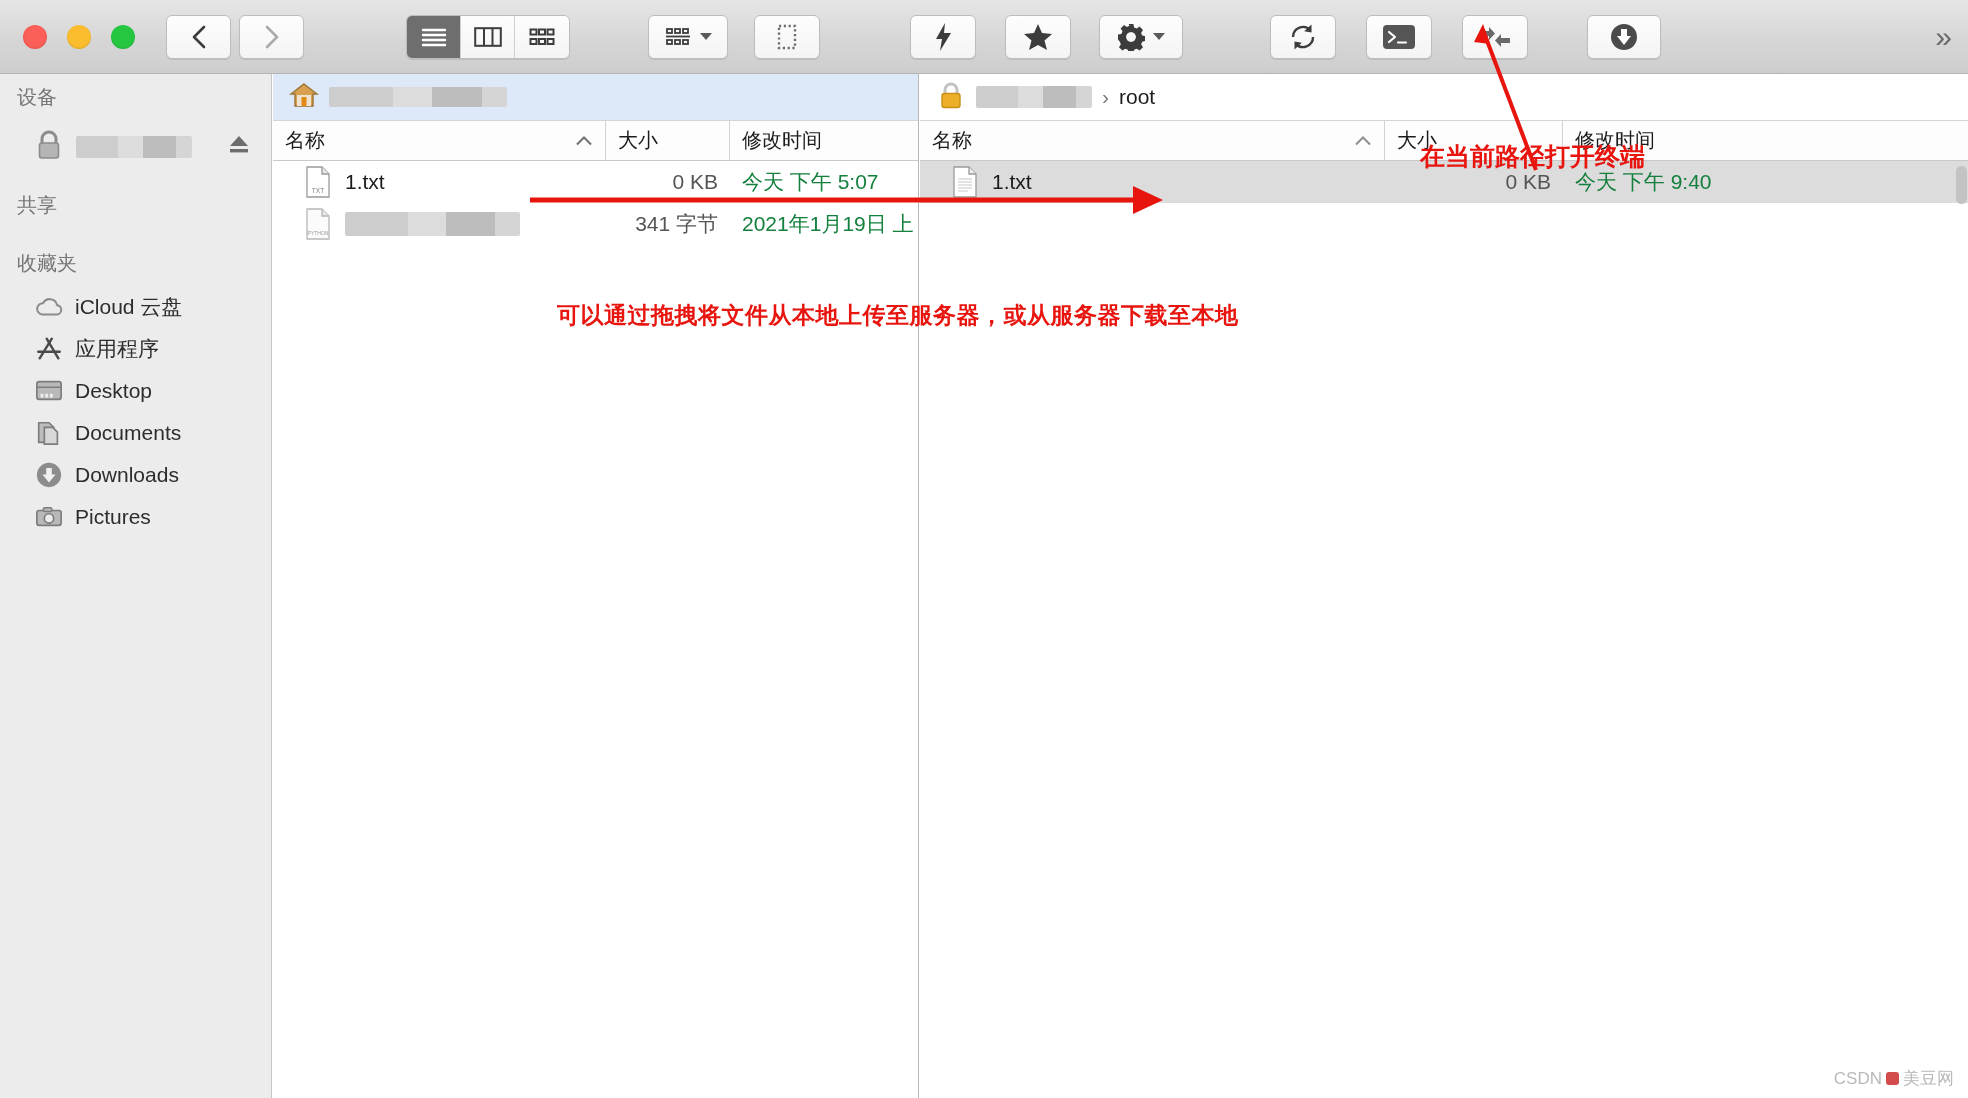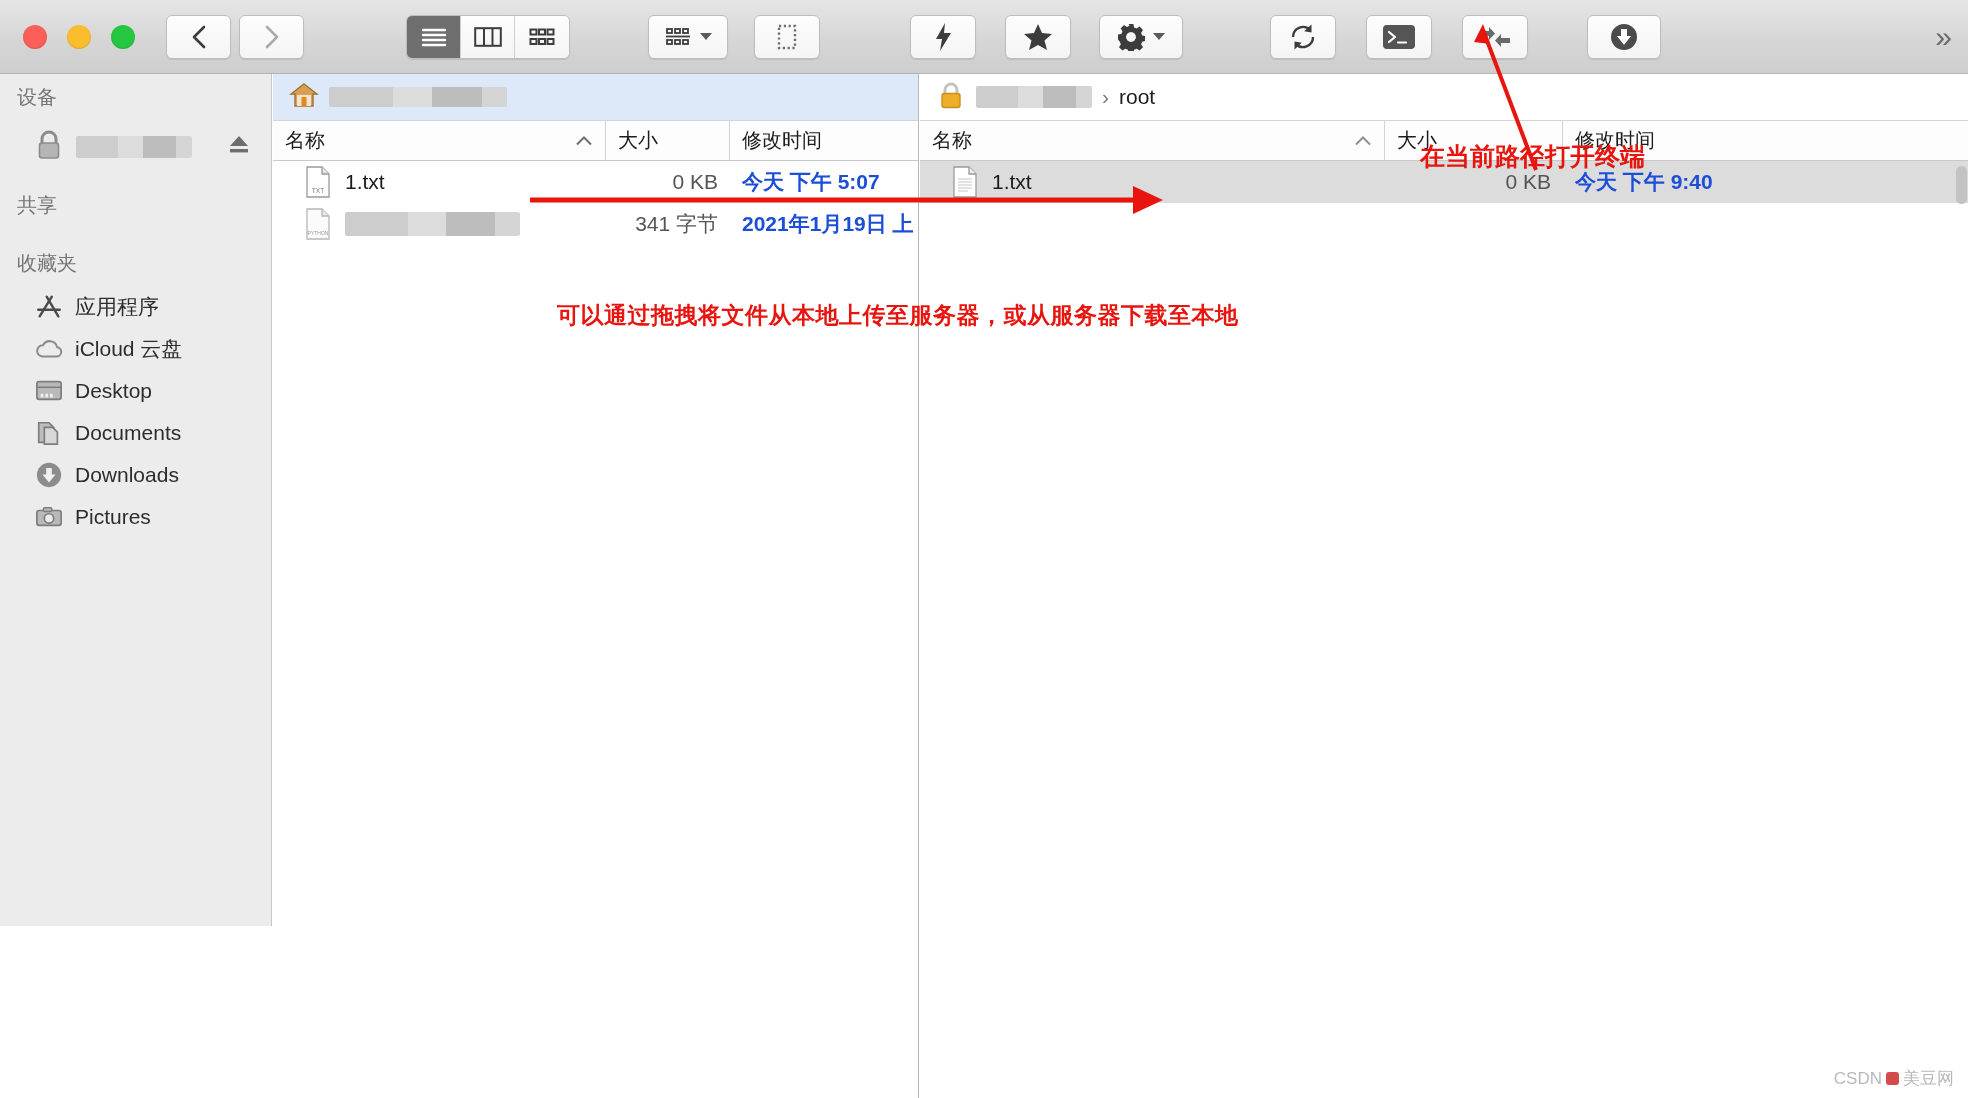--- a/index.html
+++ b/index.html
@@ -80,21 +80,21 @@
   }
   .overflow-chev {
     position: absolute; right: 20px; top: 20px;
     font-size: 30px; color: #6a6a6a; font-weight: 300;
     letter-spacing: -4px;
   }
 
   
   .sidebar {
     position: absolute; left: 0; top: 74px;
-    width: 272px; height: 852px;
+    width: 272px; height: 1024px;
     background: #ececec;
     border-right: 1px solid #c6c6c6;
   }
   .sb-head {
     font-size: 20px; color: #757575; font-weight: 500;
     padding: 0 0 0 17px; height: 46px; line-height: 46px;
   }
   .sb-item {
     display: flex; align-items: center; gap: 12px;
     height: 42px; padding-left: 35px;
@@ -140,21 +140,21 @@
     color: #6f6f6f; font-size: 15px;
   }
 
   .row {
     height: 42px; display: flex; align-items: center;
     font-size: 21px; color: #1b1b1b;
   }
   .row.sel { background: #dcdcdc; }
   .c-name { display: flex; align-items: center; gap: 14px; padding-left: 32px; }
   .c-size { text-align: right; padding-right: 12px; color: #555; }
-  .c-date { padding-left: 12px; color: #1d4ed8; white-space: nowrap; overflow: hidden; font-weight: bold; }
+  .c-date { padding-left: 12px; color: #15803d; white-space: nowrap; overflow: hidden; }
 
   
   .L-name { width: 333px; }
   .L-size { width: 124px; }
   .L-date { width: 188px; }
   
   .R-name { width: 465px; }
   .R-size { width: 178px; }
   .R-date { width: 405px; }
 
@@ -337,38 +337,38 @@
         </svg>
       </span>
     </div>
 
     <div class="sb-head" style="margin-top:8px">共享</div>
 
     <div class="sb-head" style="margin-top:12px">收藏夹</div>
 
     <div class="sb-item">
       <span class="ico">
+        <svg width="30" height="22" viewBox="0 0 30 22">
+          <path d="M8,19 a6,6 0 0,1 0.6,-12 a8,8 0 0,1 15,2 a5,5 0 0,1 -1,10 Z" fill="none" stroke="#8c8c8c" stroke-width="2.2" stroke-linejoin="round"></path>
+        </svg>
+      </span>
+      <span>iCloud 云盘</span>
+    </div>
+
+    <div class="sb-item">
+      <span class="ico">
         <svg width="30" height="28" viewBox="0 0 30 28">
           <g stroke="#4a4a4a" stroke-width="2.6" stroke-linecap="round" fill="none">
             <line x1="5" y1="24" x2="18" y2="3"></line>
             <line x1="25" y1="24" x2="12.5" y2="3"></line>
             <line x1="3.5" y1="17" x2="26.5" y2="17"></line>
           </g>
         </svg>
       </span>
       <span>应用程序</span>
-    </div>
-
-    <div class="sb-item">
-      <span class="ico">
-        <svg width="30" height="22" viewBox="0 0 30 22">
-          <path d="M8,19 a6,6 0 0,1 0.6,-12 a8,8 0 0,1 15,2 a5,5 0 0,1 -1,10 Z" fill="none" stroke="#8c8c8c" stroke-width="2.2" stroke-linejoin="round"></path>
-        </svg>
-      </span>
-      <span>iCloud 云盘</span>
     </div>
 
     <div class="sb-item">
       <span class="ico">
         <svg width="30" height="24" viewBox="0 0 30 24">
           <rect x="2" y="2" width="26" height="19" rx="2.5" fill="#b9b9b9" stroke="#7d7d7d" stroke-width="1.8"></rect>
           <line x1="2" y1="8" x2="28" y2="8" stroke="#7d7d7d" stroke-width="1.6"></line>
           <g fill="#eeeeee">
               <rect x="6" y="15" width="3" height="4"></rect>
               <rect x="11" y="15" width="3" height="4"></rect>

